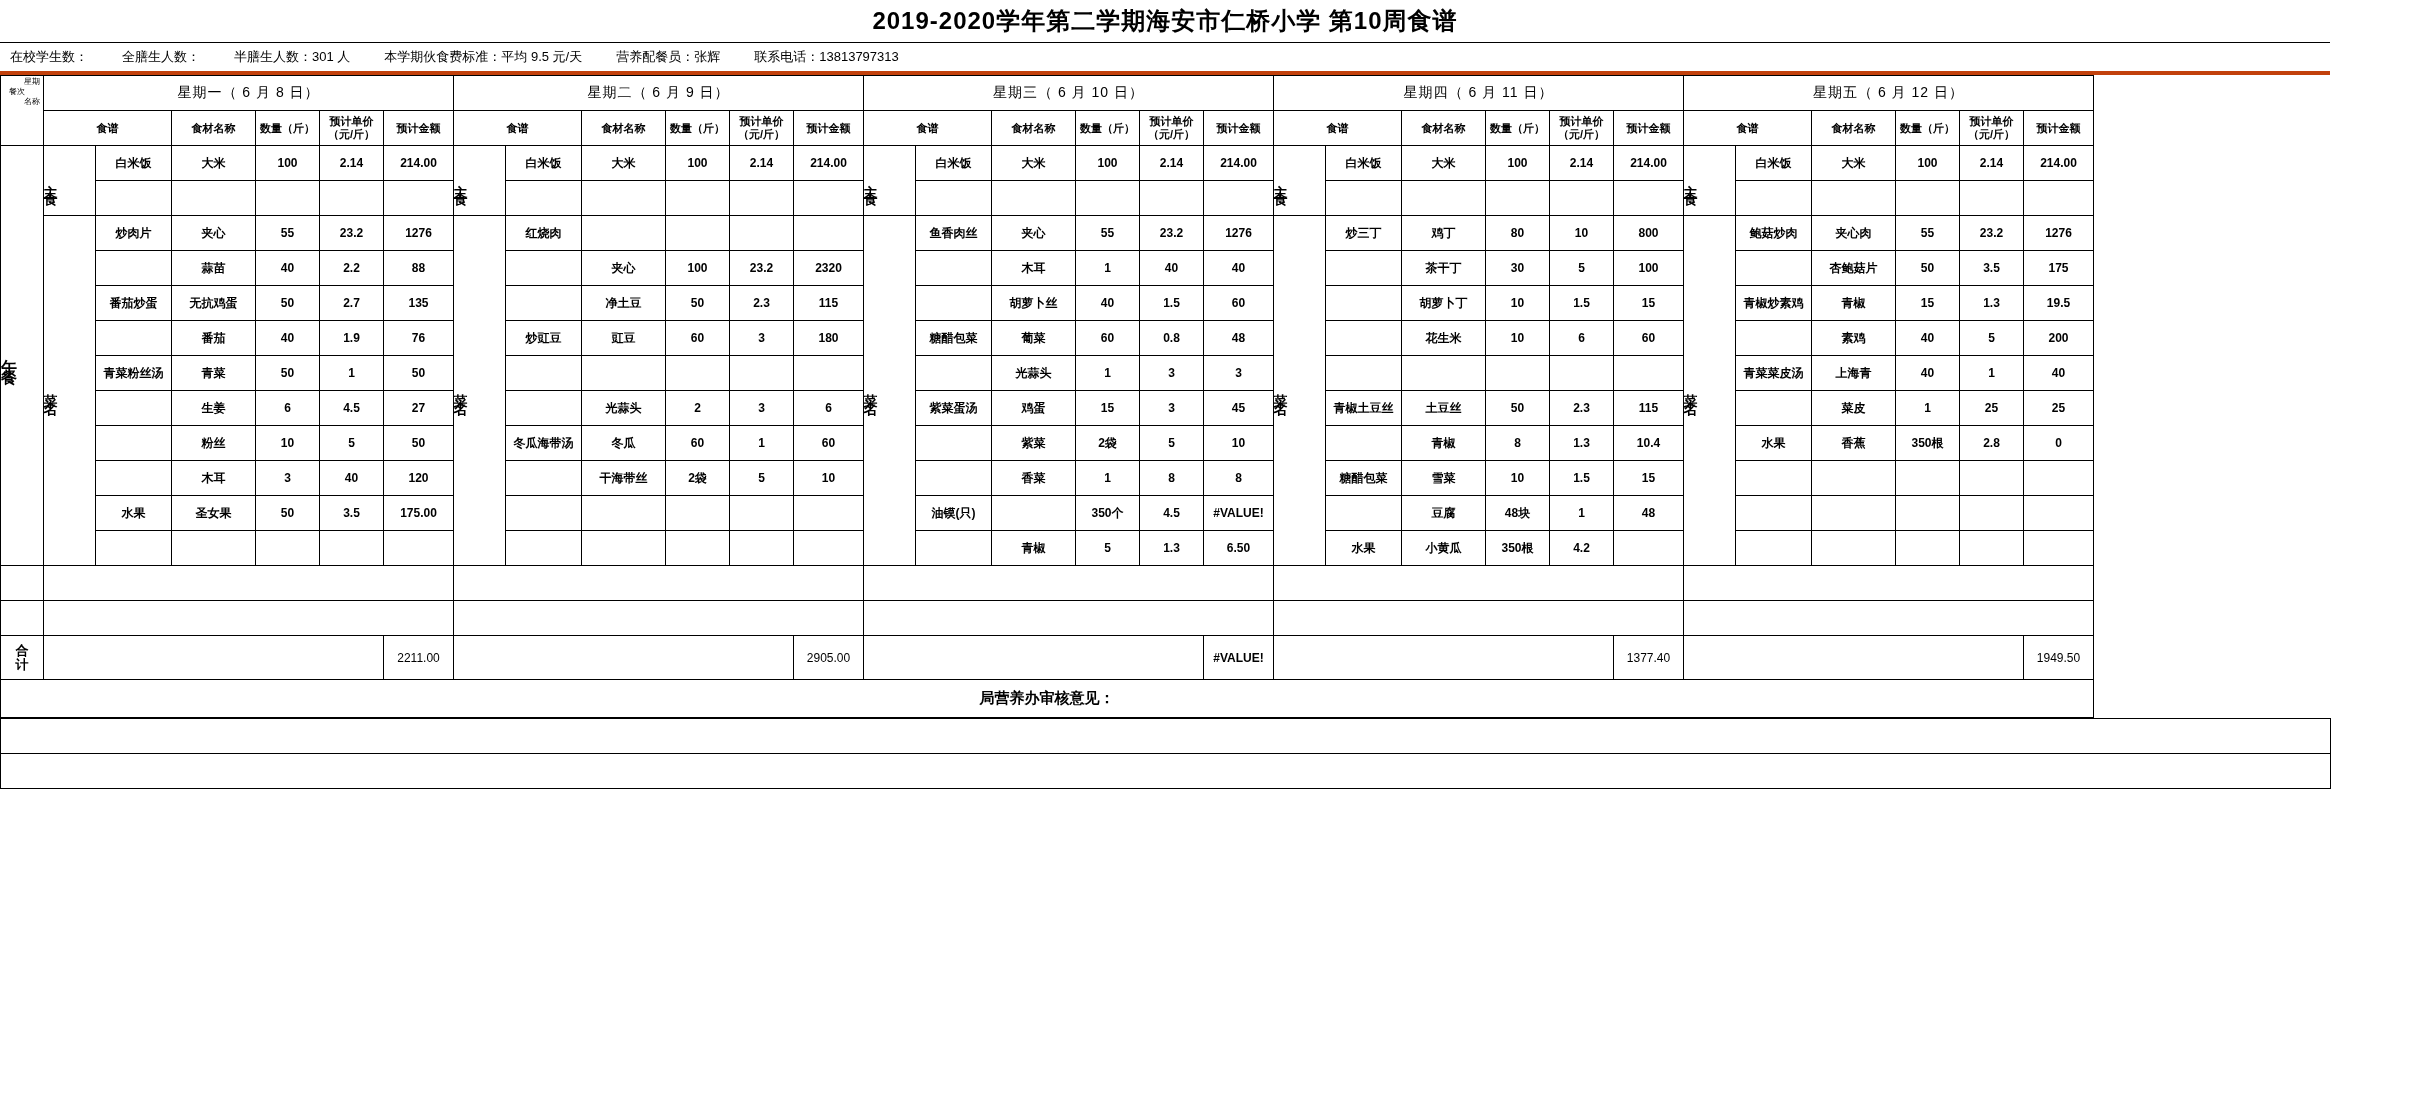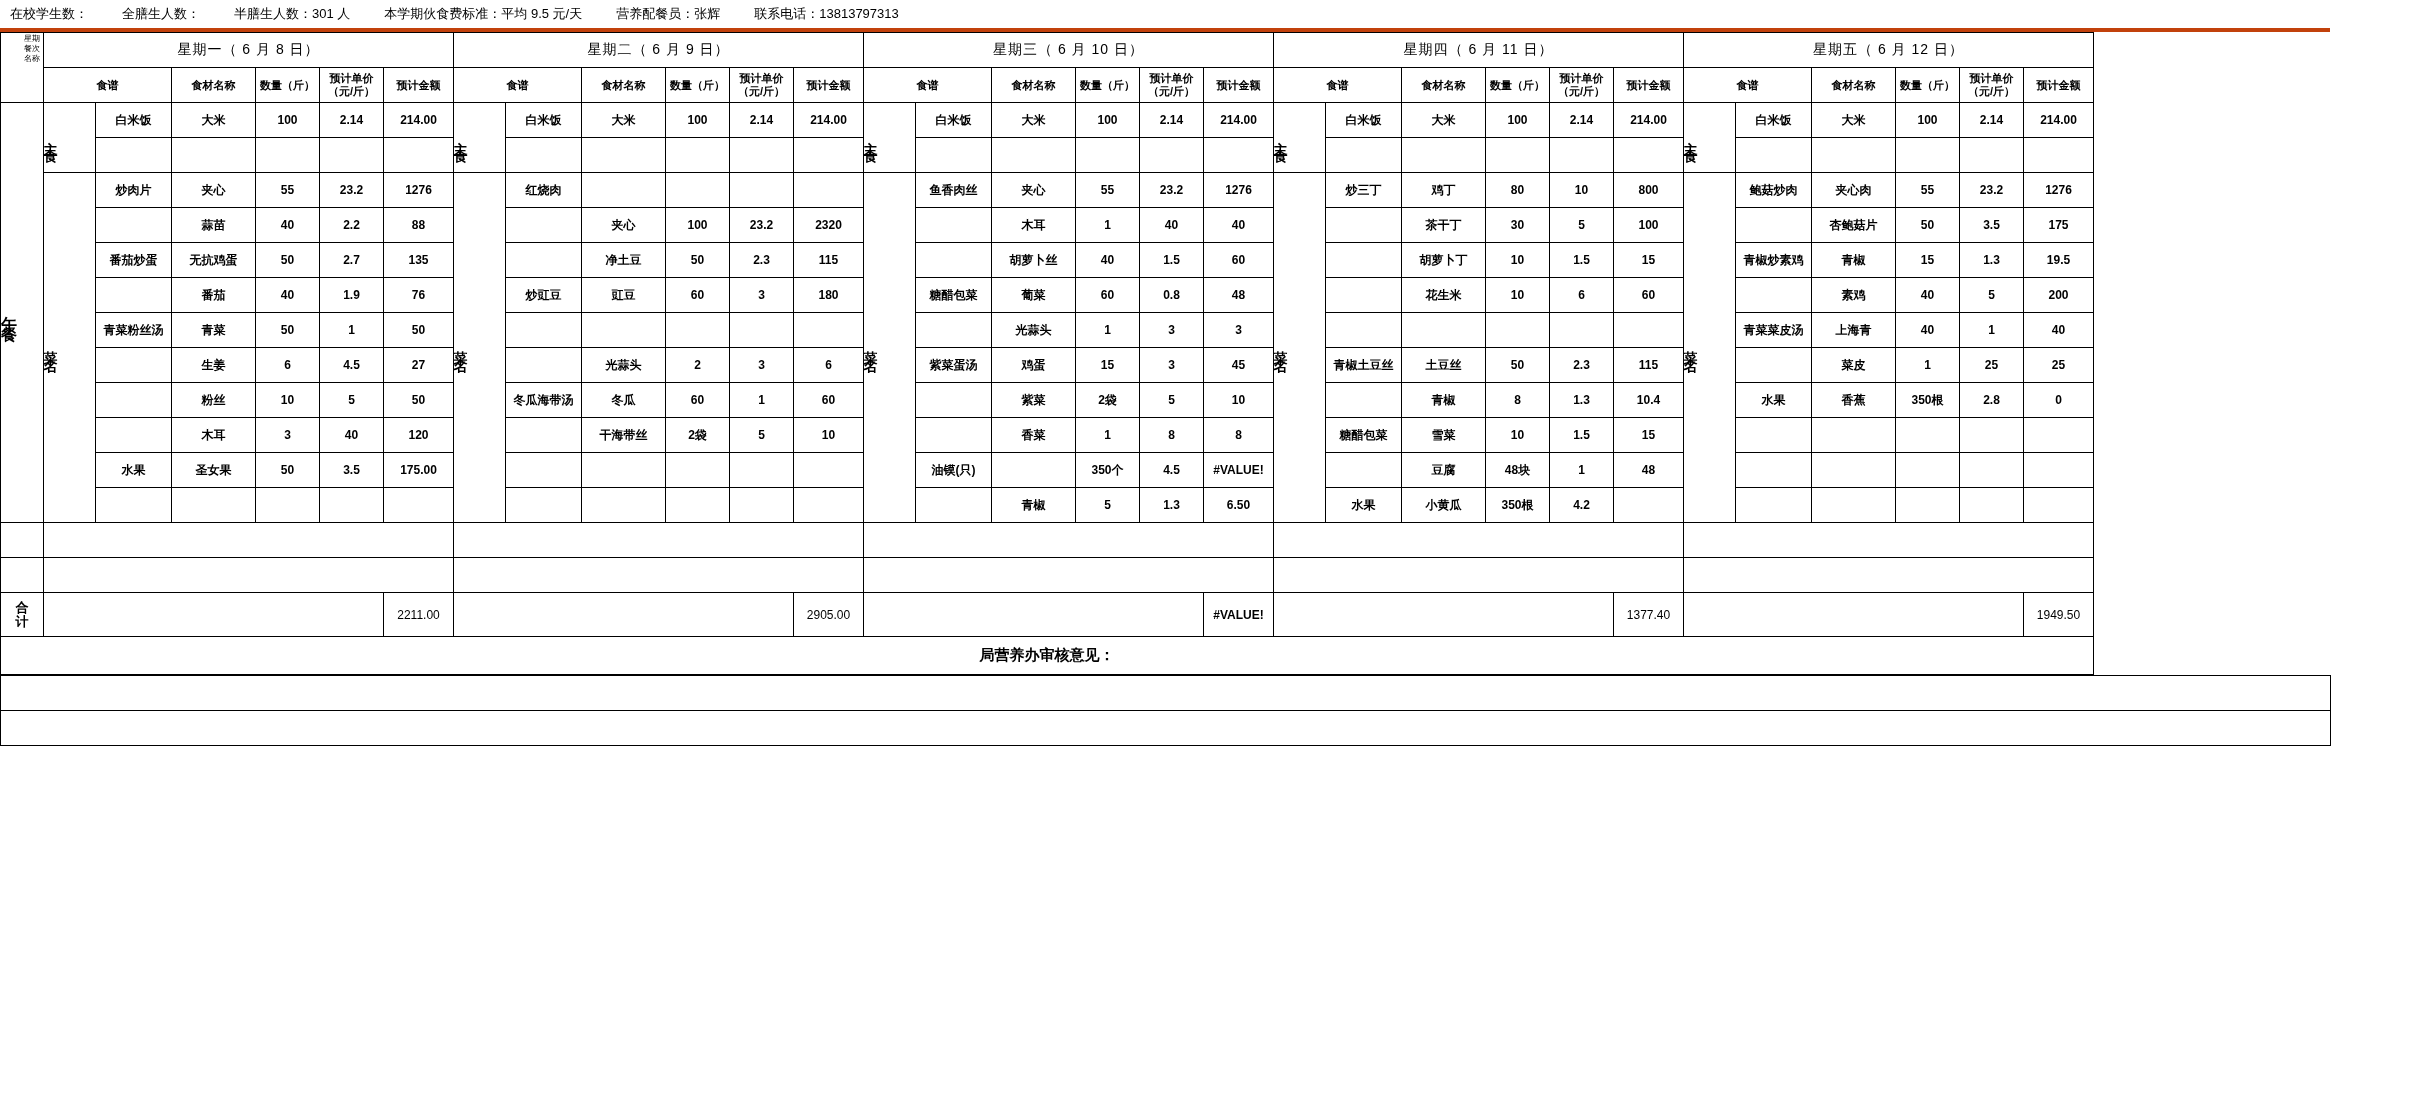--- a/index.html
+++ b/index.html
@@ -84,21 +84,21 @@
     width: 100%;
     height: 100%;
     font-size: 8px;
   }
   .corner-inner span {
     position: absolute;
     right: 2px;
     line-height: 1;
   }
   .corner-inner .l1 { top: 2px; right: 3px; }
-  .corner-inner .l2 { top: 12px; right: 3px; }
+  .corner-inner .l2 { top: 12px; right: 18px; }
   .corner-inner .l3 { top: 22px; right: 3px; }
   .vert {
     writing-mode: vertical-rl;
     text-orientation: upright;
     font-weight: bold;
     font-size: 16px;
     letter-spacing: 10px;
     line-height: 1;
   }
   .vert-small {
@@ -118,20 +118,23 @@
     text-align: left;
     padding-left: 8px;
   }
   .gridline td { border: 1px solid #d9d9d9; height: 22px; }
 </style>
 </head>
 <body>
 
 <div class="sheet">
 
+  <div class="title-row">
+    <div class="title-text">2019-2020学年第二学期海安市仁桥小学  第10周食谱</div>
+  </div>
 
   <div class="info-row">
     <span class="info-cell">在校学生数：</span>
     <span class="info-cell">全膳生人数：</span>
     <span class="info-cell">半膳生人数：301 人</span>
     <span class="info-cell">本学期伙食费标准：平均  9.5 元/天</span>
     <span class="info-cell">营养配餐员：张辉</span>
     <span class="info-cell">联系电话：13813797313</span>
   </div>
 

